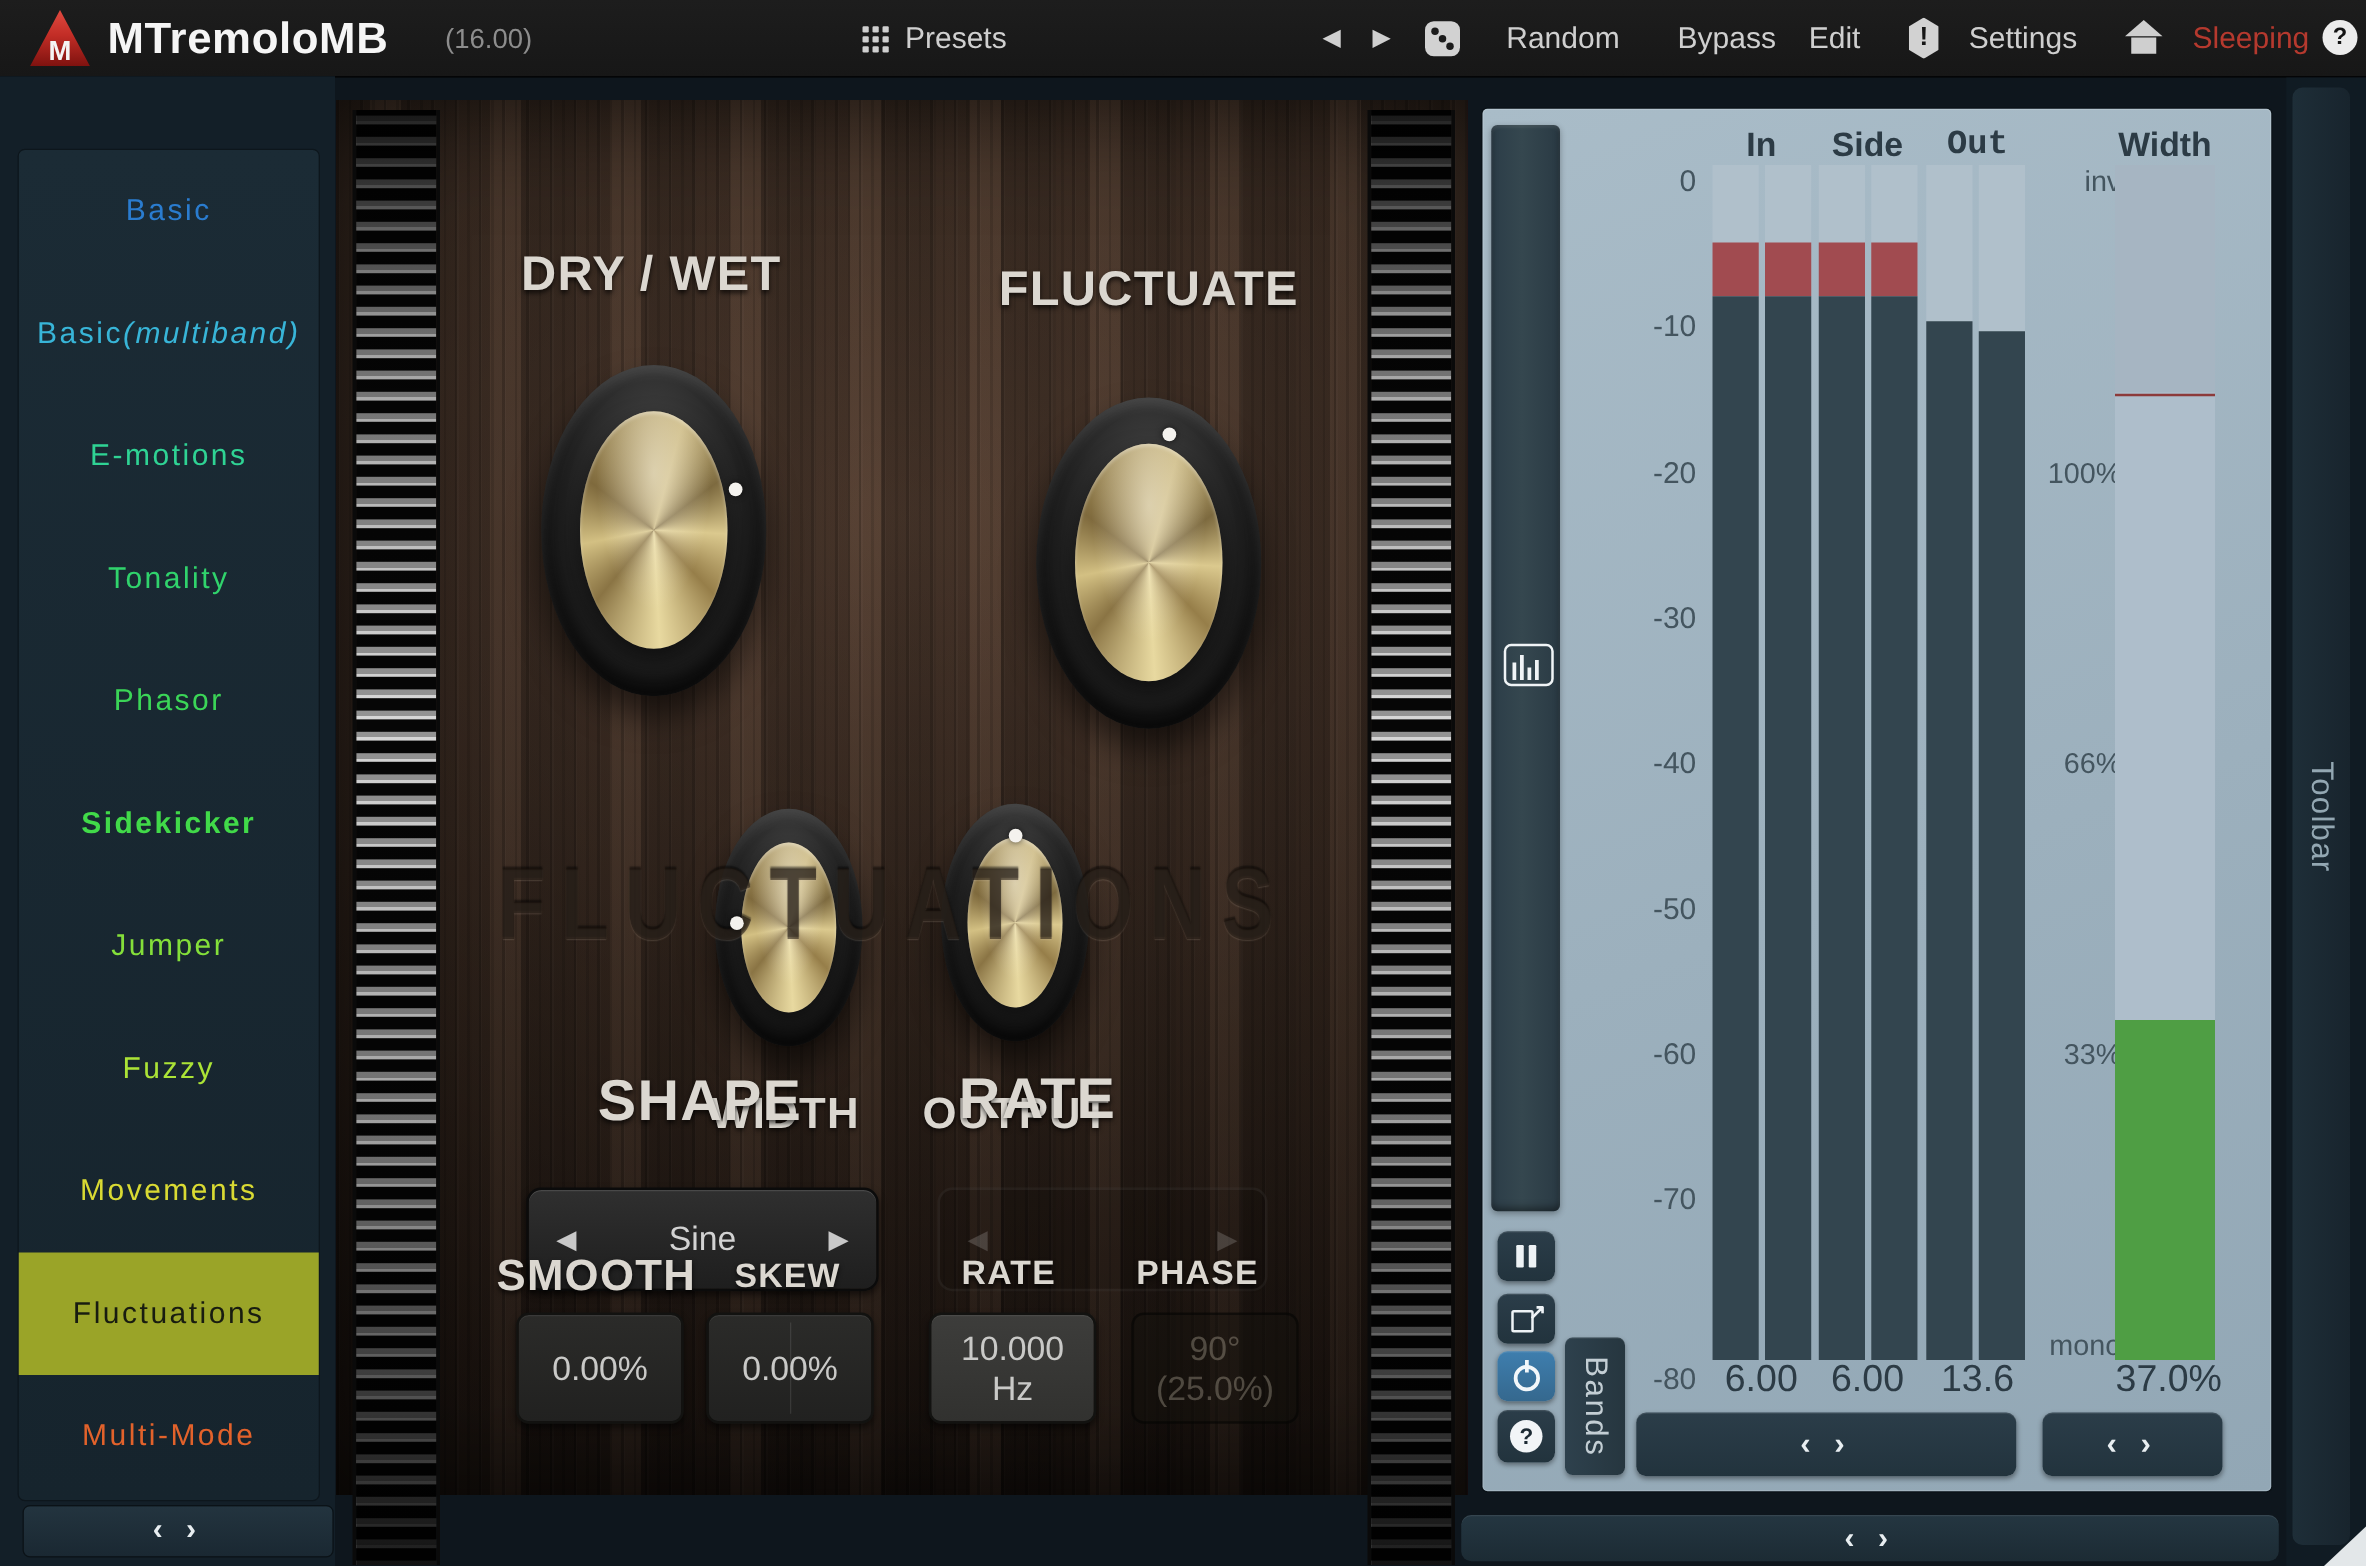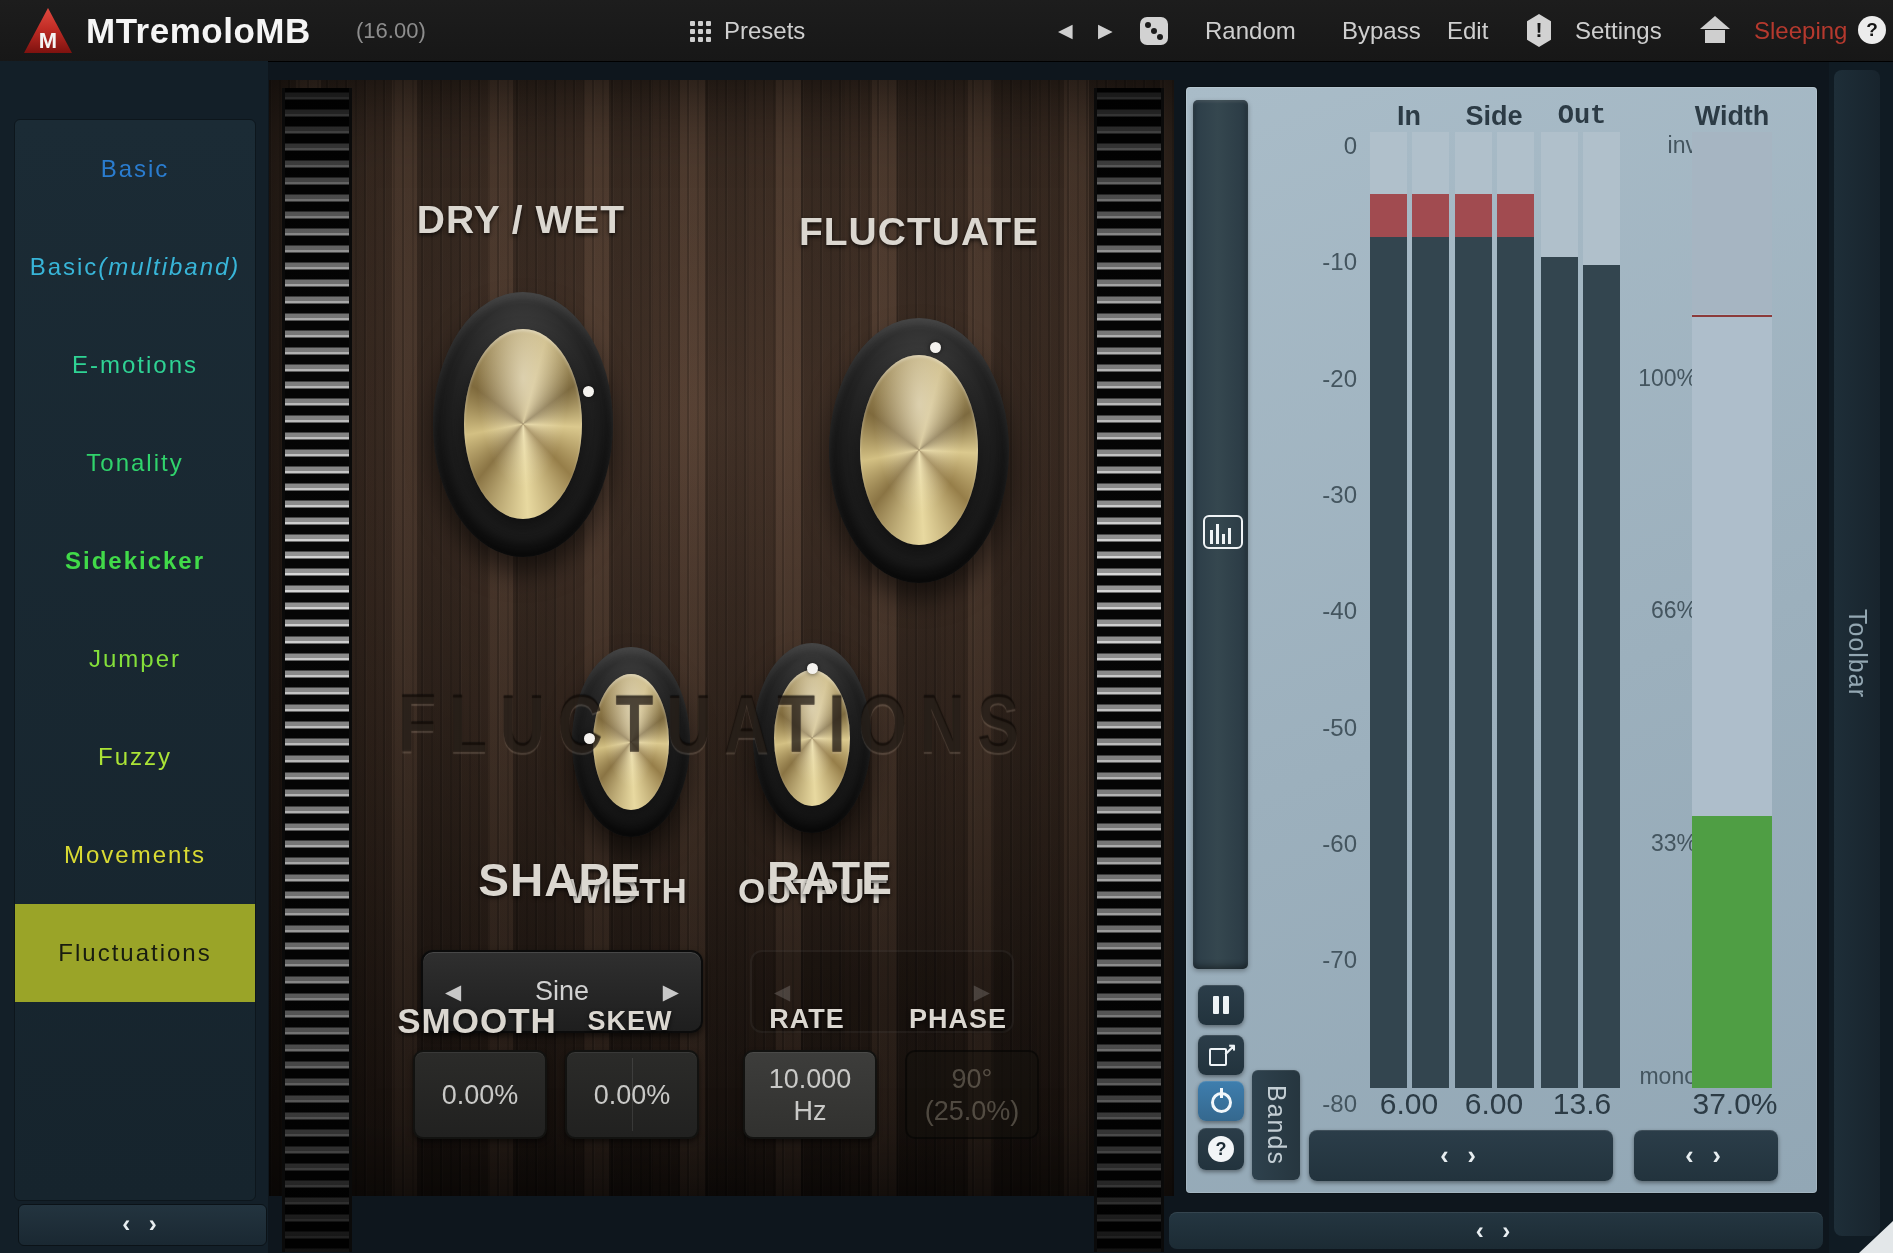--- a/index.html
+++ b/index.html
@@ -214,34 +214,40 @@
       <div class="sb-item" style="color: rgb(56, 181, 216);">
           <span>Basic</span>
           <span class="it"> (multiband)</span>
         </div>
       <div class="sb-item" style="color: rgb(47, 211, 148);">
           <span>E-motions</span>
         </div>
       <div class="sb-item" style="color: rgb(48, 211, 108);">
           <span>Tonality</span>
         </div>
+      <div class="sb-item" style="color: rgb(59, 213, 87);">
+          <span>Phasor</span>
+        </div>
       <div class="sb-item" style="color: rgb(65, 218, 73); font-weight: bold;">
           <span>Sidekicker</span>
         </div>
       <div class="sb-item" style="color: rgb(132, 223, 58);">
           <span>Jumper</span>
         </div>
       <div class="sb-item" style="color: rgb(171, 227, 54);">
           <span>Fuzzy</span>
         </div>
       <div class="sb-item" style="color: rgb(217, 218, 51);">
           <span>Movements</span>
         </div>
       <div class="sb-item sel" style="color: rgb(24, 28, 16);">
           <span>Fluctuations</span>
+        </div>
+      <div class="sb-item" style="color: rgb(226, 98, 43);">
+          <span>Multi-Mode</span>
         </div>
     </div>
     <div id="sb-expander" class="abs">‹ ›</div>
   </div>
 
   <div id="wood" class="abs">
     <div id="wood-center"></div>
     <div id="metal-left" class="metal"></div>
     <div id="metal-right" class="metal"></div>
 

